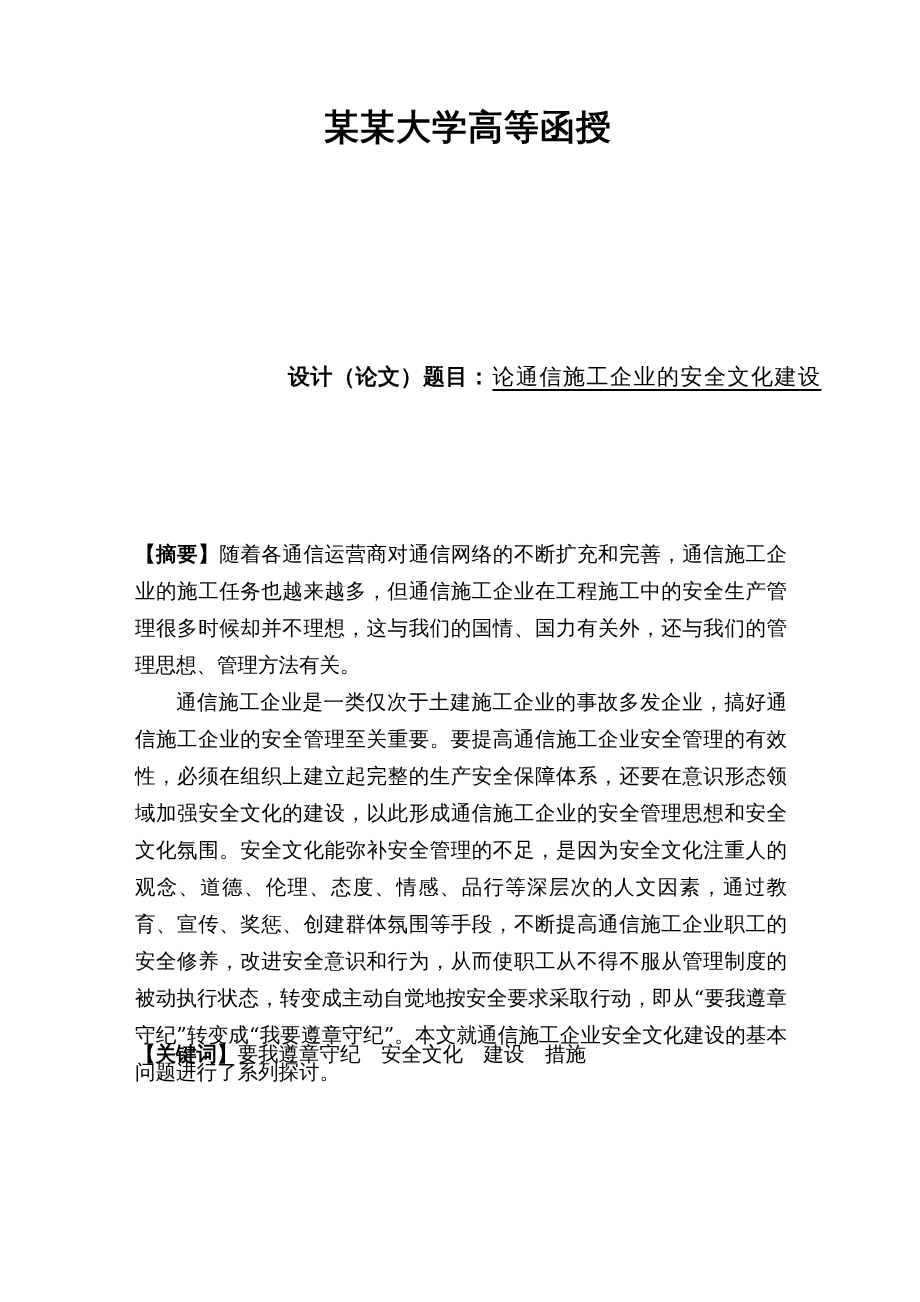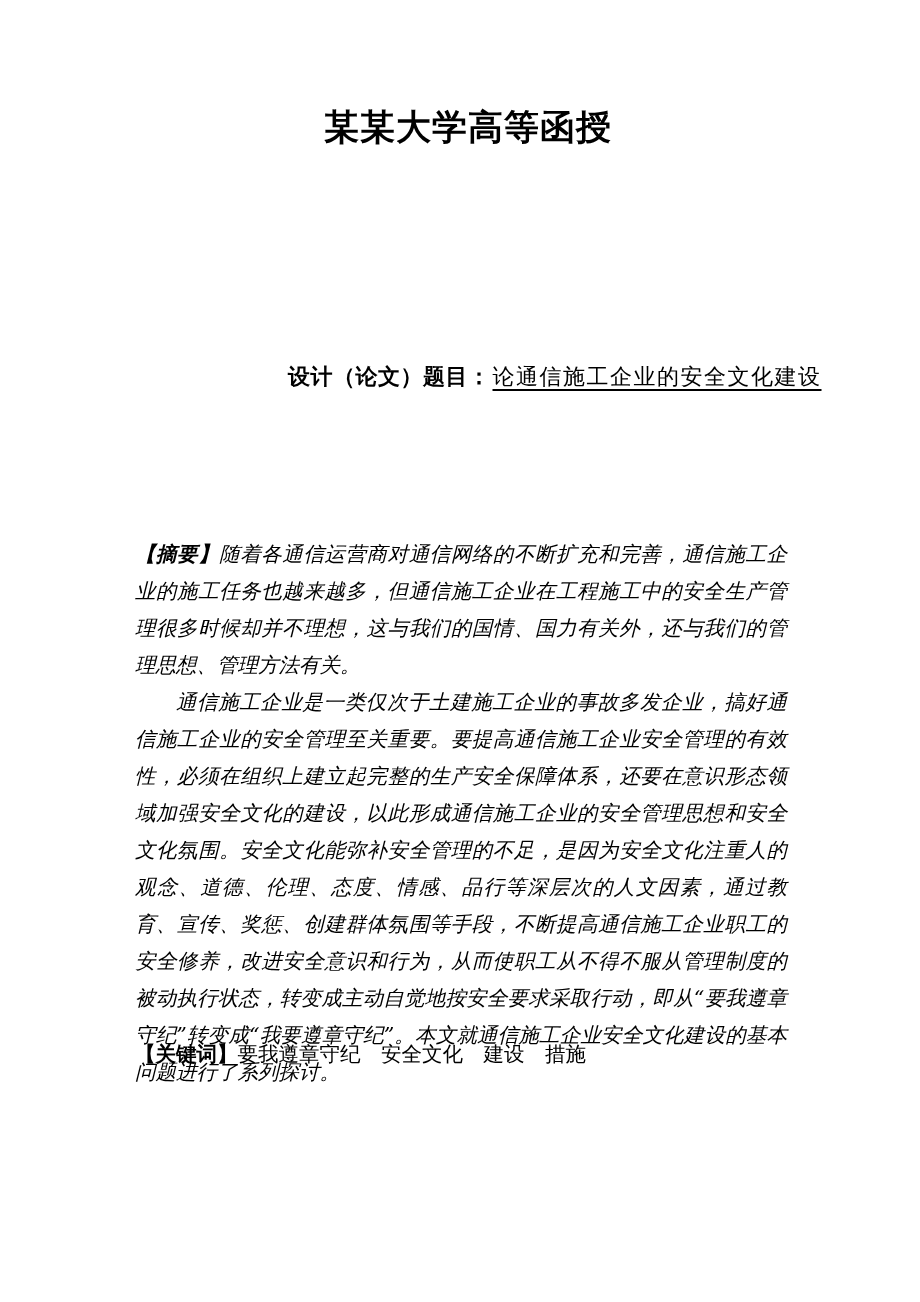--- a/index.html
+++ b/index.html
@@ -64,21 +64,20 @@
   
   .body-block {
     position: absolute;
     left: 135px;
     top: 536px;
     width: 652px;
     font-size: 20.5px;
     line-height: 37px;
     text-align: justify;
     text-justify: inter-ideograph;
-    font-style: italic;
   }
   .body-block p {
     margin: 0;
     text-align: justify;
     text-justify: inter-ideograph;
   }
   .para-indent {
     text-indent: 2em;
   }
   .label-bold {

